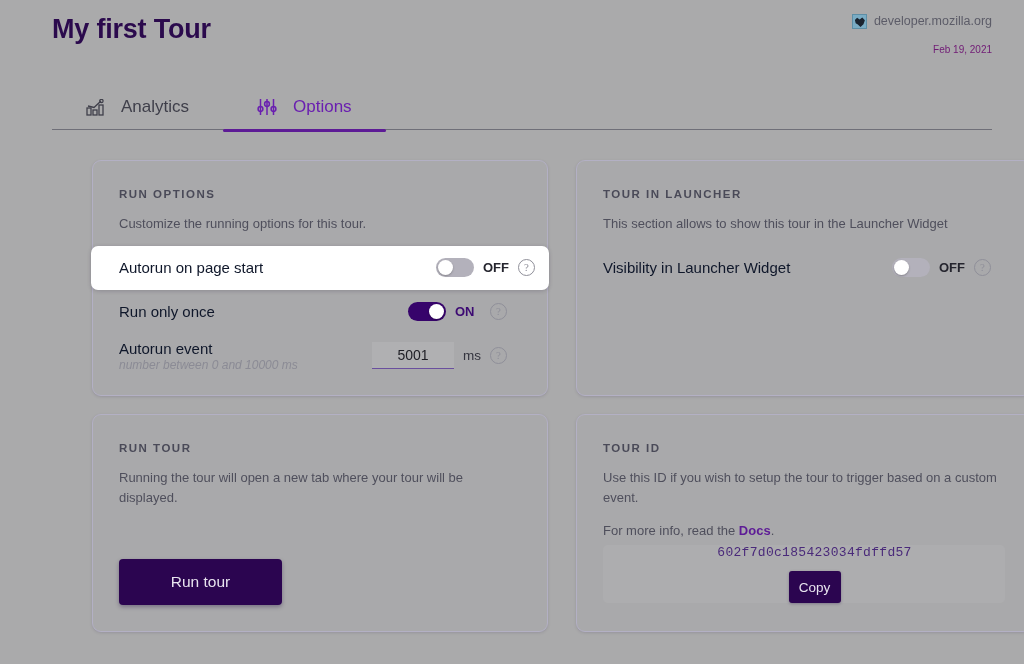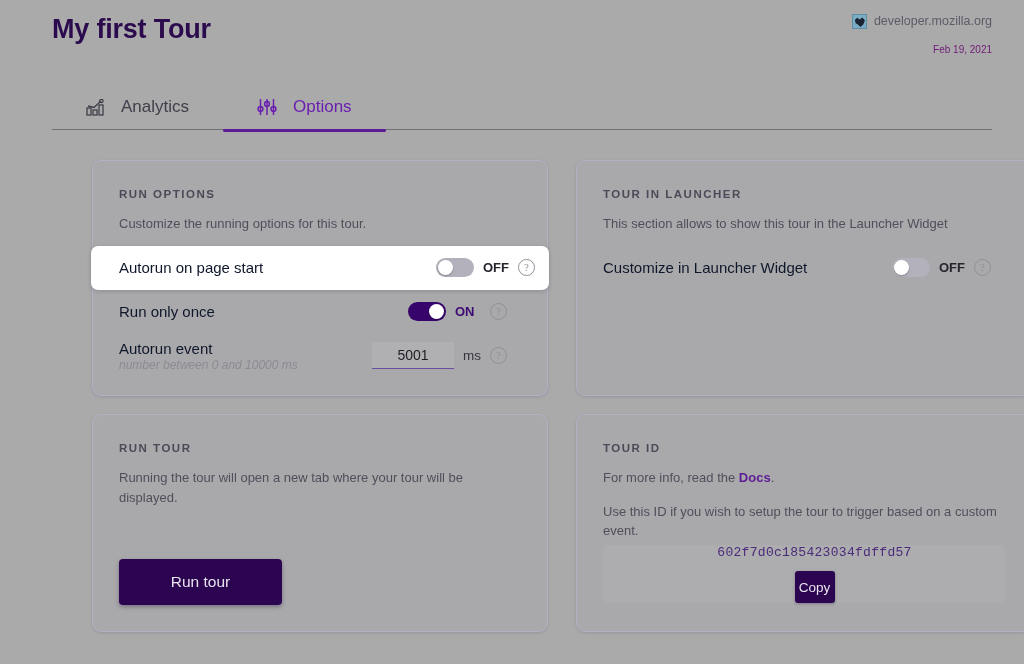--- a/index.html
+++ b/index.html
@@ -308,21 +308,21 @@
   }
 
   .id-text {
     font-family: "Liberation Mono", monospace;
     font-size: 13px;
     color: #4a2a7a;
     letter-spacing: 0.3px;
   }
 
   .copy-btn {
-    width: 40px;
+    width: 52px;
     height: 32px;
     background: #2b0550;
     color: #e8e4ef;
     border: none;
     border-radius: 3px;
     font-family: "Liberation Sans", sans-serif;
     font-size: 13.5px;
     cursor: pointer;
     box-shadow: 0 1px 3px rgba(30,10,60,0.3);
   }
@@ -419,44 +419,44 @@
 
       </div>
     </div>
 
     <div class="card">
       <div class="card-title">TOUR IN LAUNCHER</div>
       <div class="card-desc">This section allows to show this tour in the Launcher Widget</div>
 
       <div class="rows">
         <div class="opt-row">
-          <div class="opt-label">Customize in Launcher Widget</div>
+          <div class="opt-label">Visibility in Launcher Widget</div>
           <div class="opt-control">
             <div class="toggle">
               <span class="knob"></span>
             </div>
             <span class="toggle-state">OFF</span>
             <span class="help">?</span>
           </div>
         </div>
       </div>
     </div>
 
     <div class="card">
       <div class="card-title">RUN TOUR</div>
       <div class="card-desc">Running the tour will open a new tab where your tour will be displayed.</div>
       <button class="run-btn">Run tour</button>
     </div>
 
     <div class="card">
       <div class="card-title">TOUR ID</div>
+      <div class="card-desc">Use this ID if you wish to setup the tour to trigger based on a custom event.</div>
       <div class="card-desc">
         <span>For more info, read the </span><a class="link">Docs</a><span>.</span>
       </div>
-      <div class="card-desc">Use this ID if you wish to setup the tour to trigger based on a custom event.</div>
 
       <div class="id-box">
         <span class="id-text">602f7d0c185423034fdffd57</span>
         <button class="copy-btn">Copy</button>
       </div>
     </div>
 
   </div>
 </div>
 

